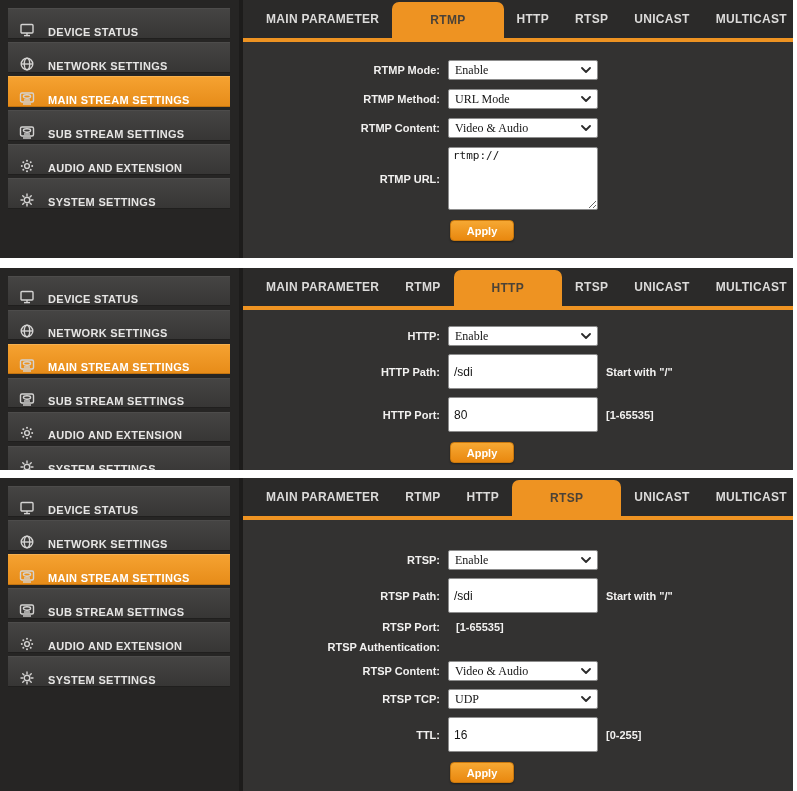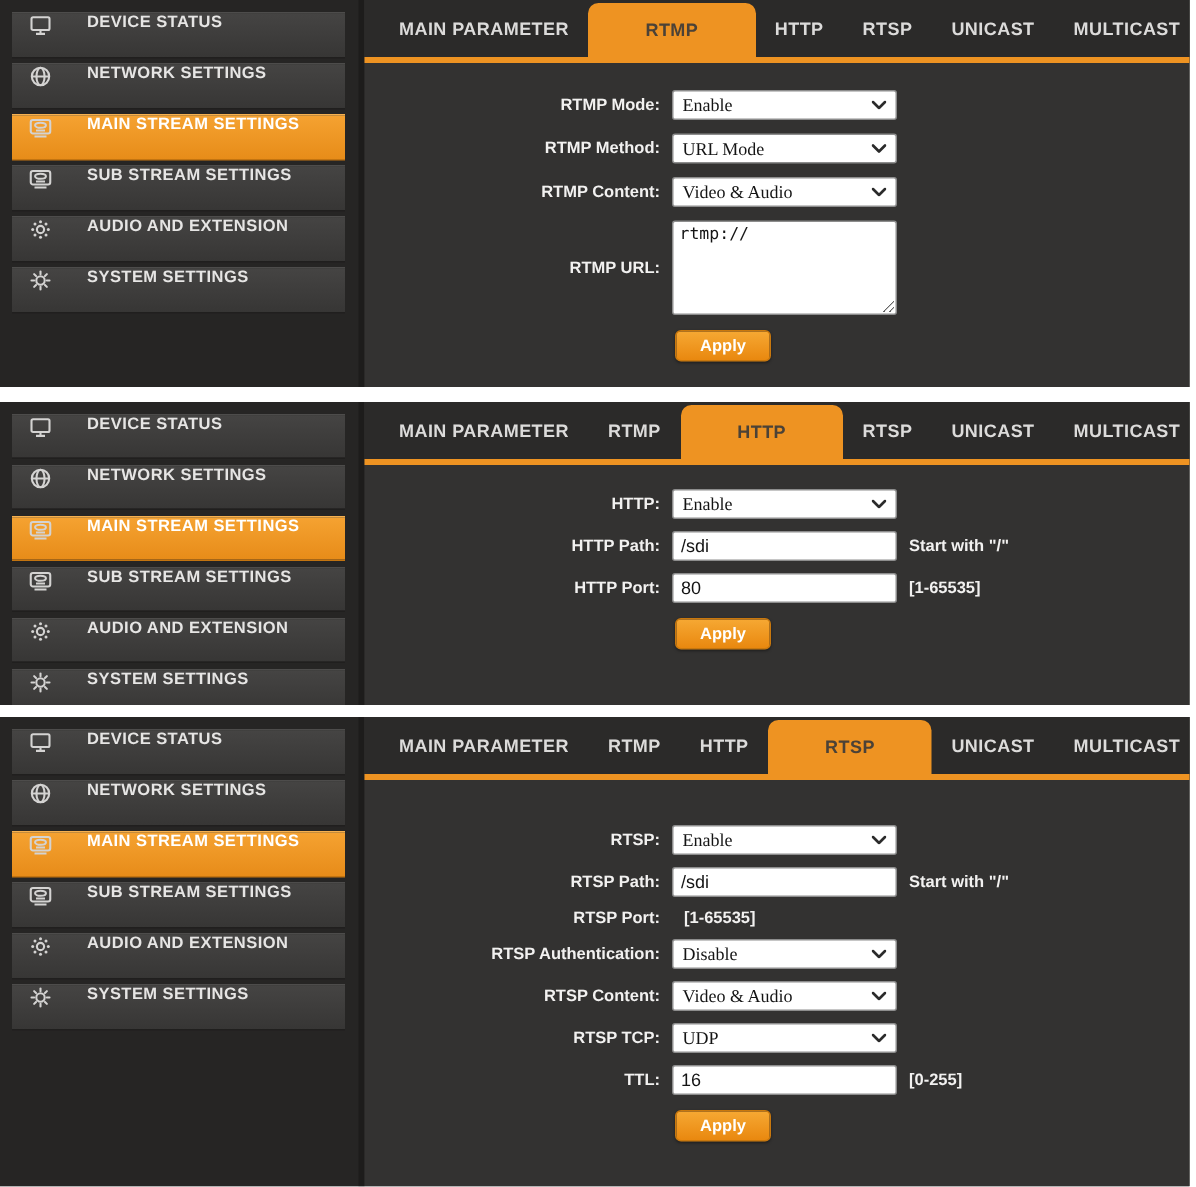--- a/index.html
+++ b/index.html
@@ -3,23 +3,23 @@
 <meta charset="utf-8">
 <style>
   html,body{margin:0;padding:0;background:#ffffff;}
   body{width:797px;font-family:"Liberation Sans",sans-serif;-webkit-font-smoothing:antialiased;}
   .panel{width:793px;background:#2b2a29;display:flex;overflow:hidden;}
   .panel.p1{height:258px;margin-bottom:10px;}
   .panel.p2{height:202px;margin-bottom:8px;}
   .panel.p3{height:313px;}
   
   .sidebar{width:243px;box-sizing:border-box;background:#262524;padding:8px 9px 8px 8px;flex-shrink:0;border-right:4px solid #1d1c1b;}
-  .side-item{height:29px;margin-bottom:3px;display:flex;align-items:flex-start;
+  .side-item{height:29px;margin-bottom:3px;display:flex;align-items:flex-end;
     background:linear-gradient(#454443,#373635);border-top:1px solid #4d4c4b;border-bottom:1px solid #201f1e;
-    color:#e6e5e4;cursor:pointer;gap:10px;}
+    color:#e6e5e4;cursor:pointer;}
   .p2 .side-item{height:28px;margin-bottom:4px;}
   .side-item .ic{width:16px;height:16px;margin:0 13px 0 11px;flex-shrink:0;color:#d4d3d2;}
   .side-item .lbl{font-size:11px;font-weight:bold;letter-spacing:.3px;white-space:nowrap;}
   .side-item.active{background:linear-gradient(#f5a231,#e78c19);border-top:1px solid #f7b14f;border-bottom:1px solid #c37410;color:#fff;}
   .ic svg{width:16px;height:16px;display:block;}
   .ic svg *{stroke:currentColor;fill:none;stroke-width:1.4;}
   .ic svg .f{fill:currentColor;stroke:none;}
   
   .content{flex:1;background:#333231;display:flex;flex-direction:column;}
   .tabbar{height:38px;display:flex;align-items:stretch;background:#2b2a29;border-bottom:4px solid #ee9322;padding-left:10px;}
@@ -30,21 +30,21 @@
   .p2 .form{padding-top:16px;}
   .p3 .form{padding-top:30px;}
   .row{display:flex;align-items:center;margin-bottom:9px;}
   .p2 .row{margin-bottom:8px;}
   .p3 .row{margin-bottom:8px;}
   .row .flabel{width:197px;text-align:right;padding-right:8px;flex-shrink:0;color:#f2f1f0;font-size:11px;font-weight:bold;white-space:nowrap;}
   .select{width:150px;height:20px;background:#fff;border:1px solid #8d8d8d;border-radius:2px;display:flex;align-items:center;justify-content:space-between;padding:0 6px;box-sizing:border-box;cursor:pointer;font-family:Liberation Serif, serif;}
   .select .selval{font-size:12px;color:#141414;white-space:nowrap;}
   .select .chev{width:10px;height:6px;flex-shrink:0;}
   .select .chev polyline{fill:none;stroke:#2b2b2b;stroke-width:1.8;stroke-linecap:round;stroke-linejoin:round;}
-  .tin{width:150px;height:20px;box-sizing:border-box;background:#fff;border:1px solid #8d8d8d;border-radius:2px;font-size:12px;color:#141414;padding:0 5px;font-family:"Liberation Sans",sans-serif;}
+  .tin{width:150px;height:35px;box-sizing:border-box;background:#fff;border:1px solid #8d8d8d;border-radius:2px;font-size:12px;color:#141414;padding:0 5px;font-family:"Liberation Sans",sans-serif;}
   .turl{width:150px;height:63px;box-sizing:border-box;background:#fff;border:1px solid #8d8d8d;border-radius:2px;font-size:11px;color:#141414;padding:1px 4px;font-family:"DejaVu Sans Mono",monospace;resize:both;}
   .hint{margin-left:8px;color:#f2f1f0;font-size:11px;font-weight:bold;white-space:nowrap;}
   .apply-row{margin-top:10px;}
   .apply{margin-left:207px;width:64px;height:21px;background:linear-gradient(#f6a833,#e9880f);border:1px solid #c9780d;border-radius:4px;color:#fff;font-size:11px;font-weight:bold;font-family:"Liberation Sans",sans-serif;cursor:pointer;box-shadow:0 1px 2px rgba(0,0,0,.4);}
 </style>
 </head>
 <body>
 
 <div class="panel p1">
   <div class="sidebar">
@@ -396,26 +396,20 @@
         <span class="flabel">RTSP Path:</span>
         <input class="tin" value="/sdi" style="">
         <span class="hint">Start with "/"</span>
       </div>
       <div class="row">
         <span class="flabel">RTSP Port:</span>
         <span class="hint">[1-65535]</span>
       </div>
       <div class="row">
         <span class="flabel">RTSP Authentication:</span>
-        <div class="select">
-          <span class="selval">Disable</span>
-          <svg class="chev" viewBox="0 0 10 6">
-              <polyline points="1,1 5,5 9,1"></polyline>
-            </svg>
-        </div>
       </div>
       <div class="row">
         <span class="flabel">RTSP Content:</span>
         <div class="select">
           <span class="selval">Video &amp; Audio</span>
           <svg class="chev" viewBox="0 0 10 6">
               <polyline points="1,1 5,5 9,1"></polyline>
             </svg>
         </div>
       </div>

